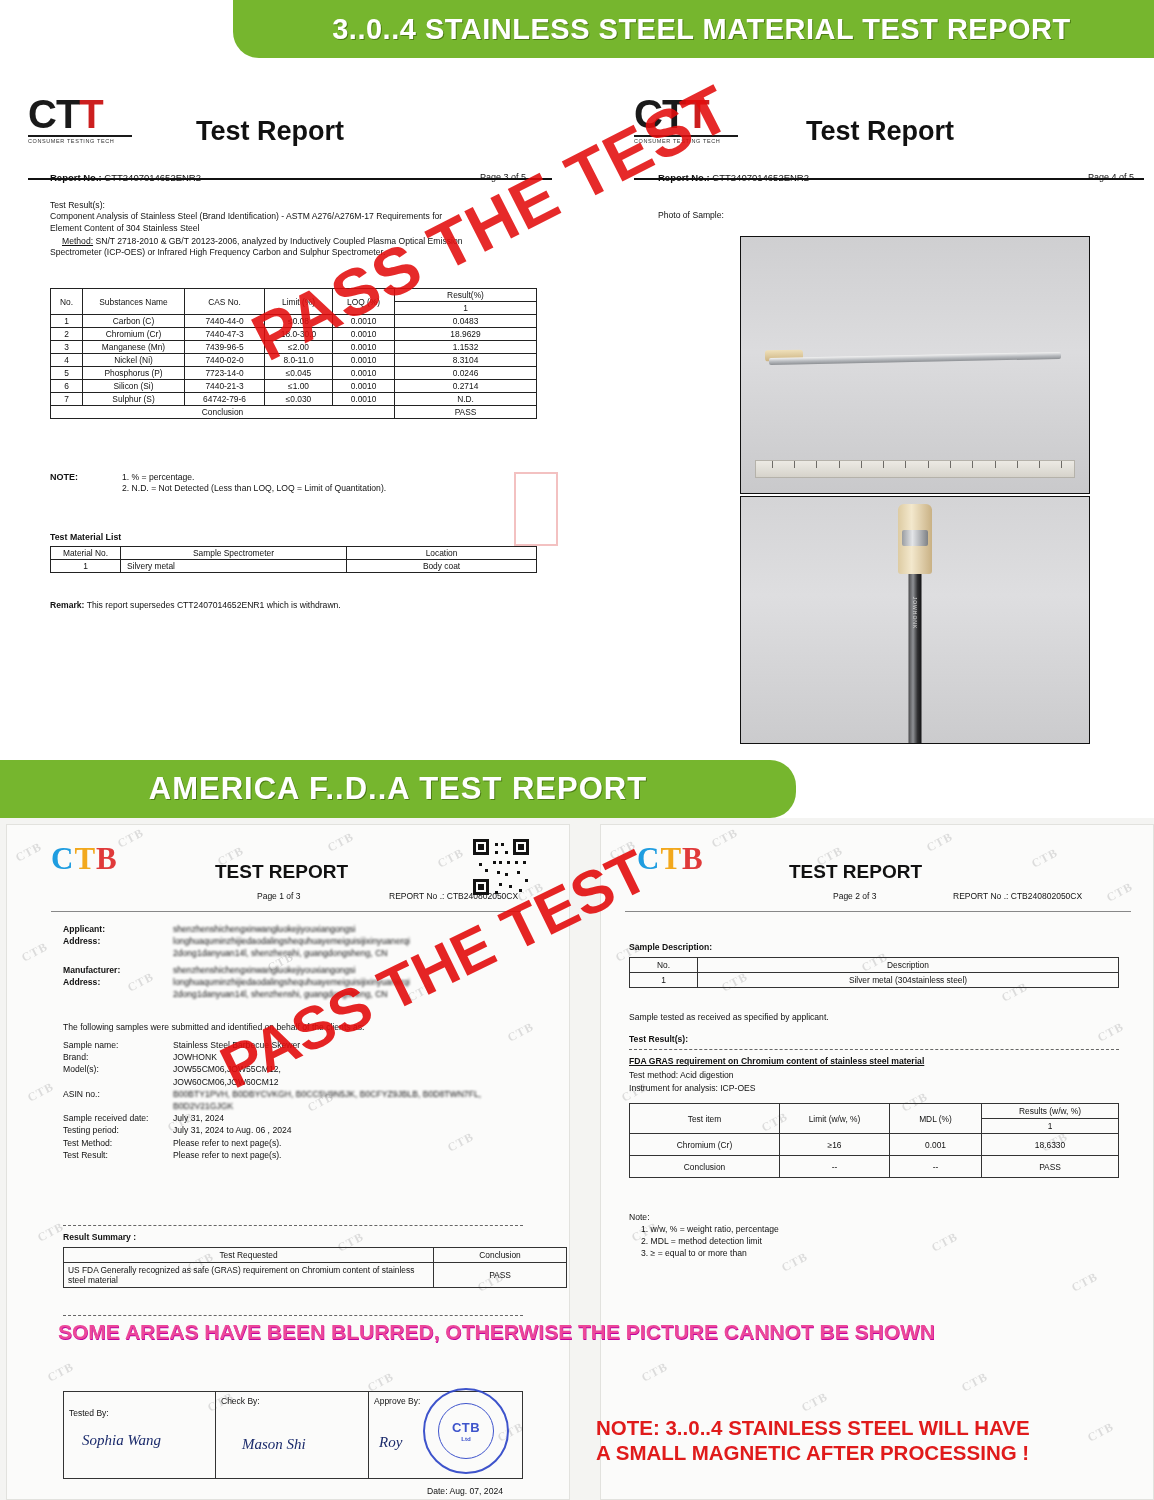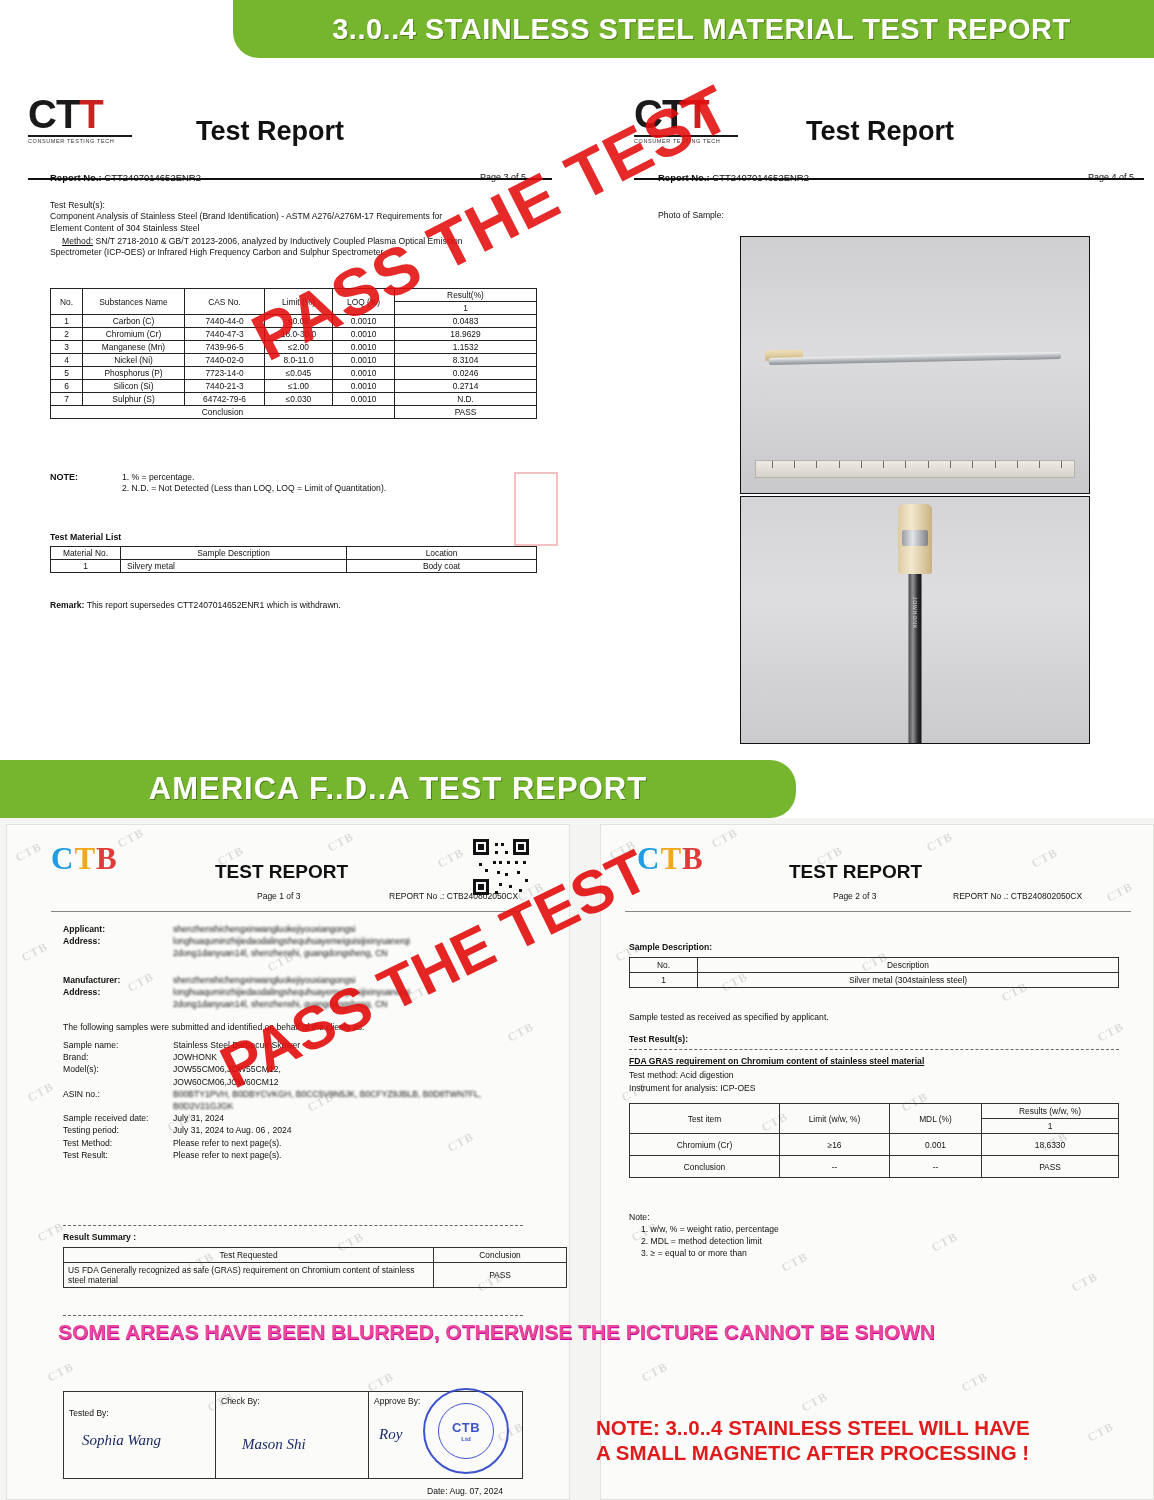--- a/index.html
+++ b/index.html
@@ -331,21 +331,21 @@
         <div>1. % = percentage.</div>
         <div>2. N.D. = Not Detected (Less than LOQ, LOQ = Limit of Quantitation).</div>
       </div>
 
       <div class="note-lbl" style="position:absolute; left:36px; top:460px; font-size:8.8px;">Test Material List</div>
 
       <table class="t" style="position:absolute; left:36px; top:474px; width:487px;">
         <tbody>
             <tr>
           <th style="width:70px;">Material No.</th>
-          <th style="width:226px;">Sample Description</th>
+          <th style="width:226px;">Sample Spectrometer</th>
           <th>Location</th>
         </tr>
         <tr>
           <td>1</td>
           <td style="text-align:left; padding-left:6px;">Silvery metal</td>
           <td>Body coat</td>
         </tr>
       </tbody>
         </table>
 
@@ -489,21 +489,21 @@
           <span class="k" style="width:110px;">Applicant:</span>
           <span class="blur-s">shenzhenshichengxinwangluokejiyouxiangongsi</span>
         </div>
         <div style="display:flex;">
           <span class="k" style="width:110px;">Address:</span>
           <span>
             <span class="blur-s" style="display:block;">longhuaquminzhijiedaodalingshequhuayemeiguisijixinyuanerqi</span>
             <span class="blur-s" style="display:block;">2dong1danyuan14l, shenzhenshi, guangdongsheng, CN</span>
           </span>
         </div>
-        <div style="display:flex; margin-top:14px;">
+        <div style="display:flex; margin-top:4px;">
           <span class="k" style="width:110px;">Manufacturer:</span>
           <span class="blur-s">shenzhenshichengxinwangluokejiyouxiangongsi</span>
         </div>
         <div style="display:flex;">
           <span class="k" style="width:110px;">Address:</span>
           <span>
             <span class="blur-s" style="display:block;">longhuaquminzhijiedaodalingshequhuayemeiguisijixinyuanerqi</span>
             <span class="blur-s" style="display:block;">2dong1danyuan14l, shenzhenshi, guangdongsheng, CN</span>
           </span>
         </div>
@@ -577,21 +577,21 @@
         <div class="sigbox" style="width:153px; position:relative;">
           <div class="siglbl" style="position:absolute; left:5px; top:16px;">Tested By:</div>
           <div class="sig" style="position:absolute; left:18px; top:40px;">Sophia Wang</div>
         </div>
         <div class="sigbox" style="width:153px; position:relative; border-left:0;">
           <div class="siglbl" style="position:absolute; left:5px; top:4px;">Check By:</div>
           <div class="sig" style="position:absolute; left:26px; top:44px;">Mason Shi</div>
         </div>
         <div class="sigbox" style="flex:1; position:relative; border-left:0;">
           <div class="siglbl" style="position:absolute; left:5px; top:4px;">Approve By:</div>
-          <div class="sig" style="position:absolute; left:10px; top:34px;">Roy</div>
+          <div class="sig" style="position:absolute; left:10px; top:42px;">Roy</div>
           <div class="stamp" style="left:54px; top:-4px;">
             <div class="inner">
               <div class="big">CTB</div>
               <div>Ltd</div>
             </div>
           </div>
         </div>
       </div>
 
       <div class="fld" style="position:absolute; left:420px; top:660px;">Date: Aug. 07, 2024</div>

